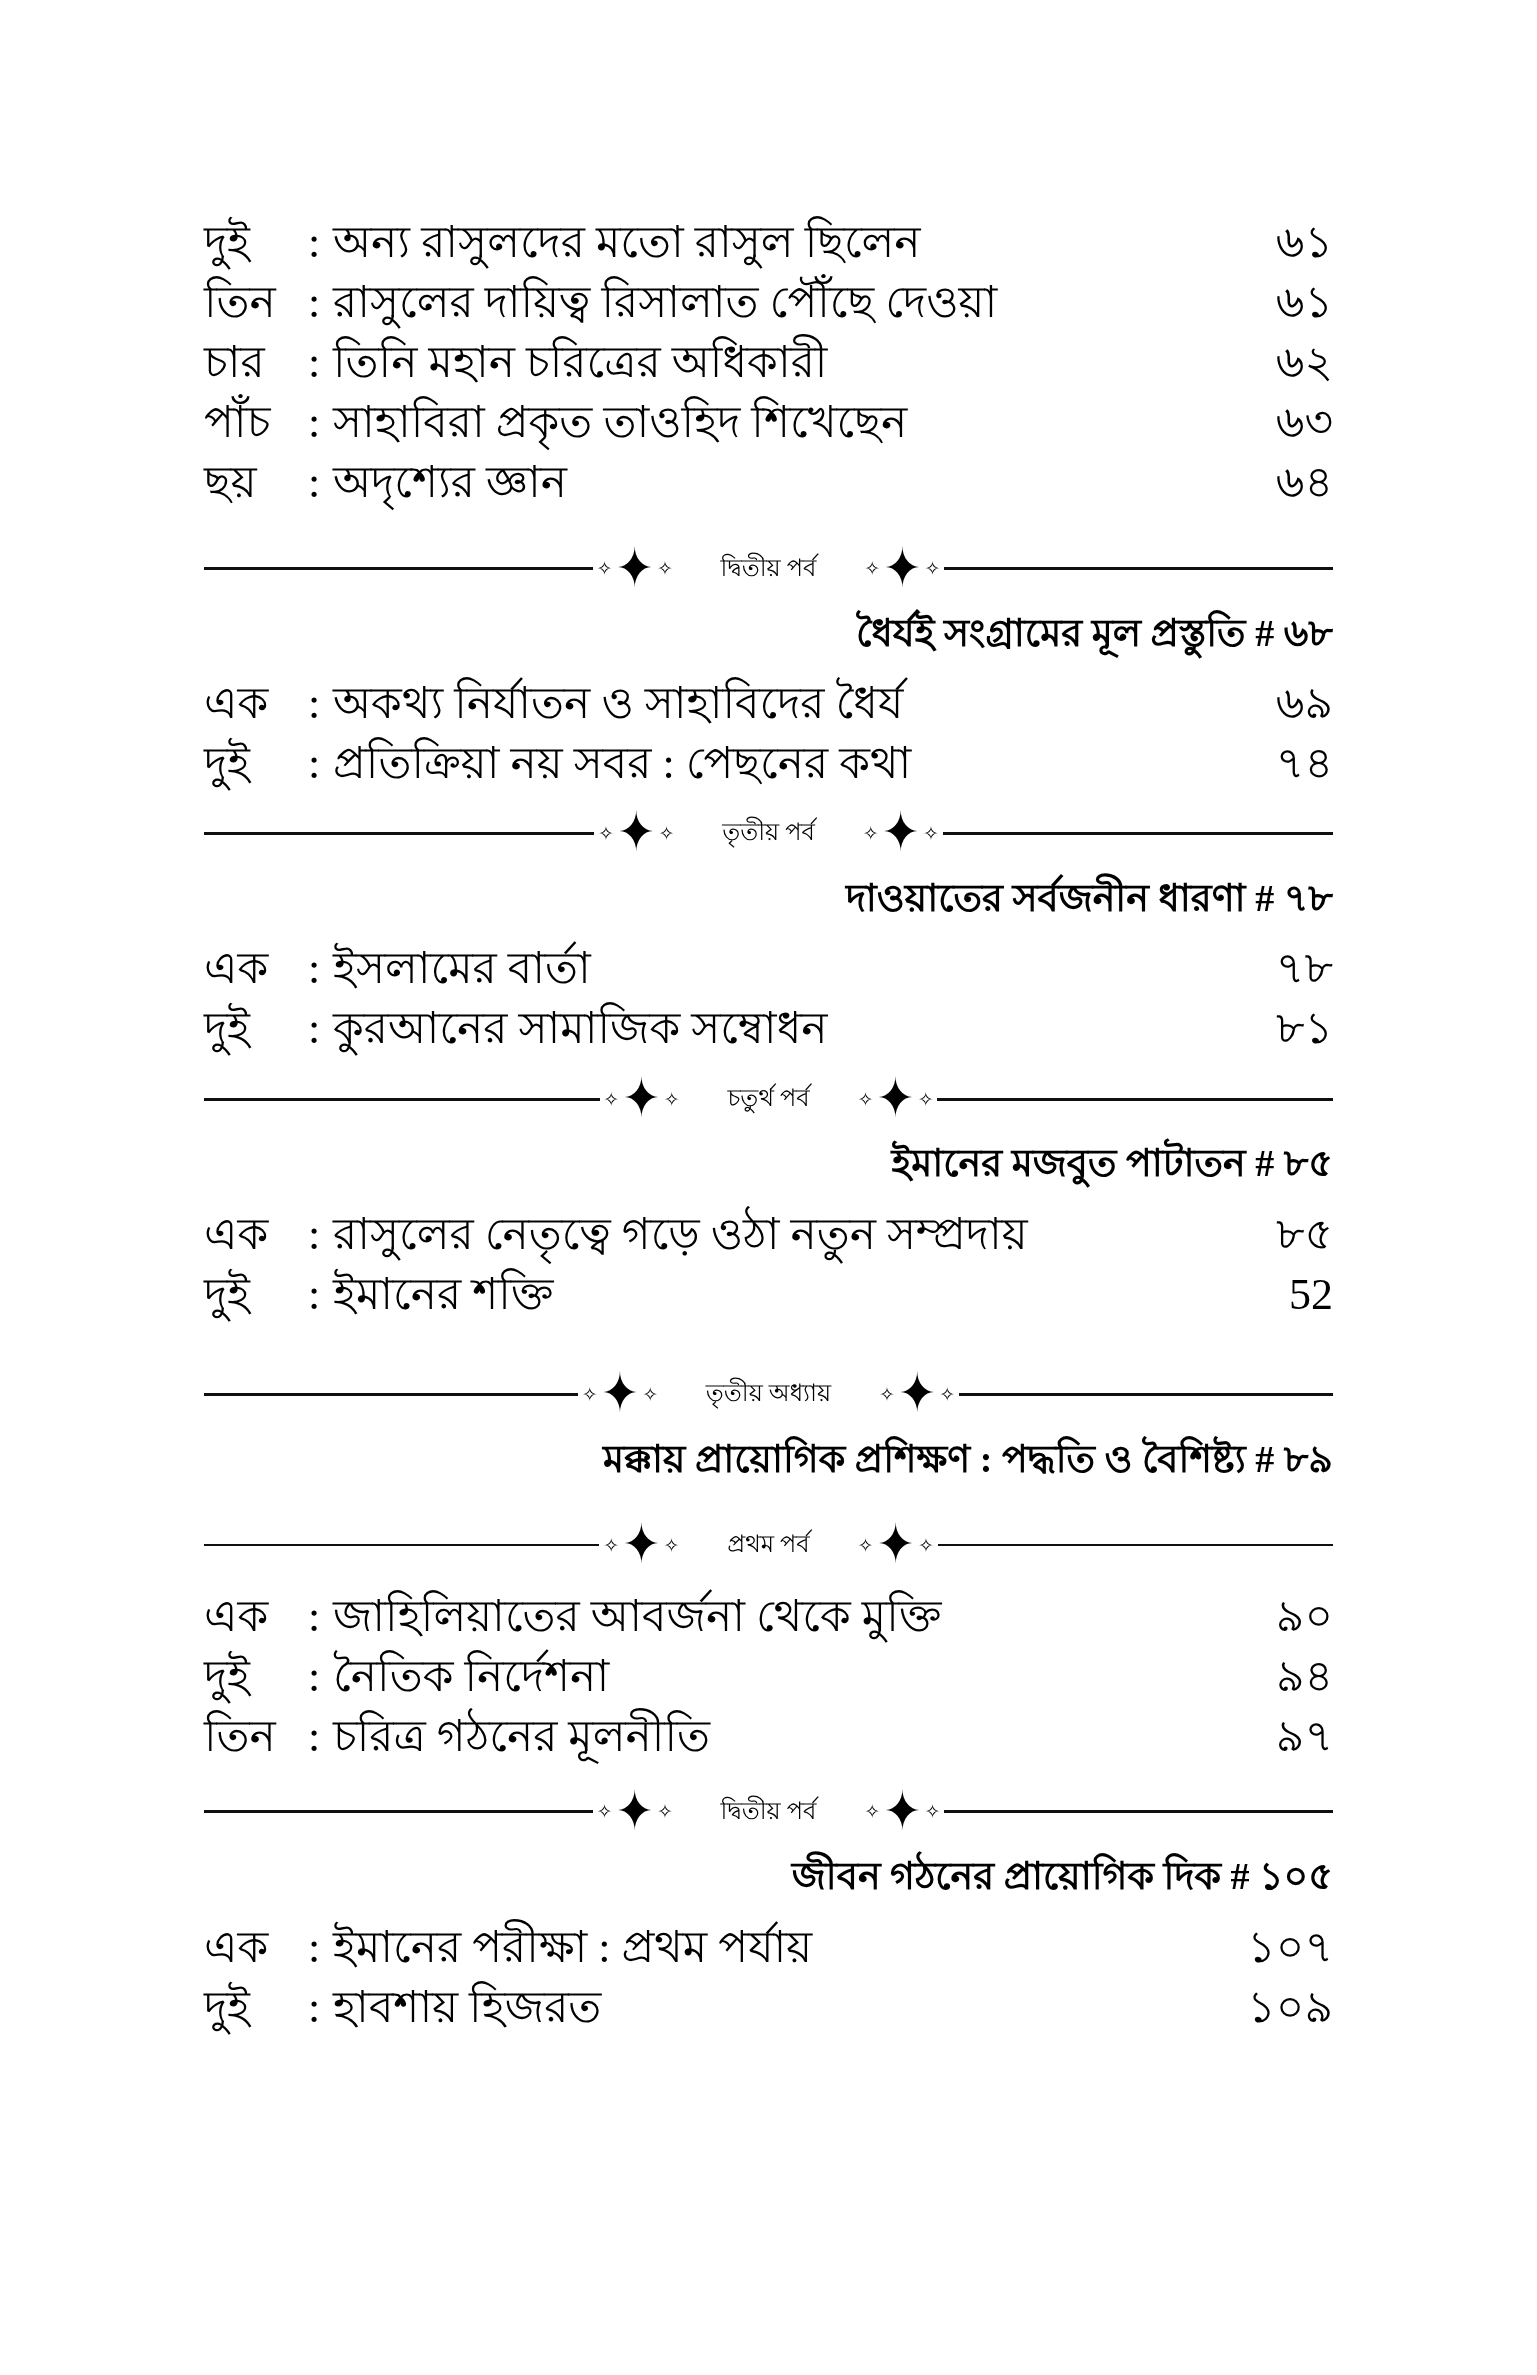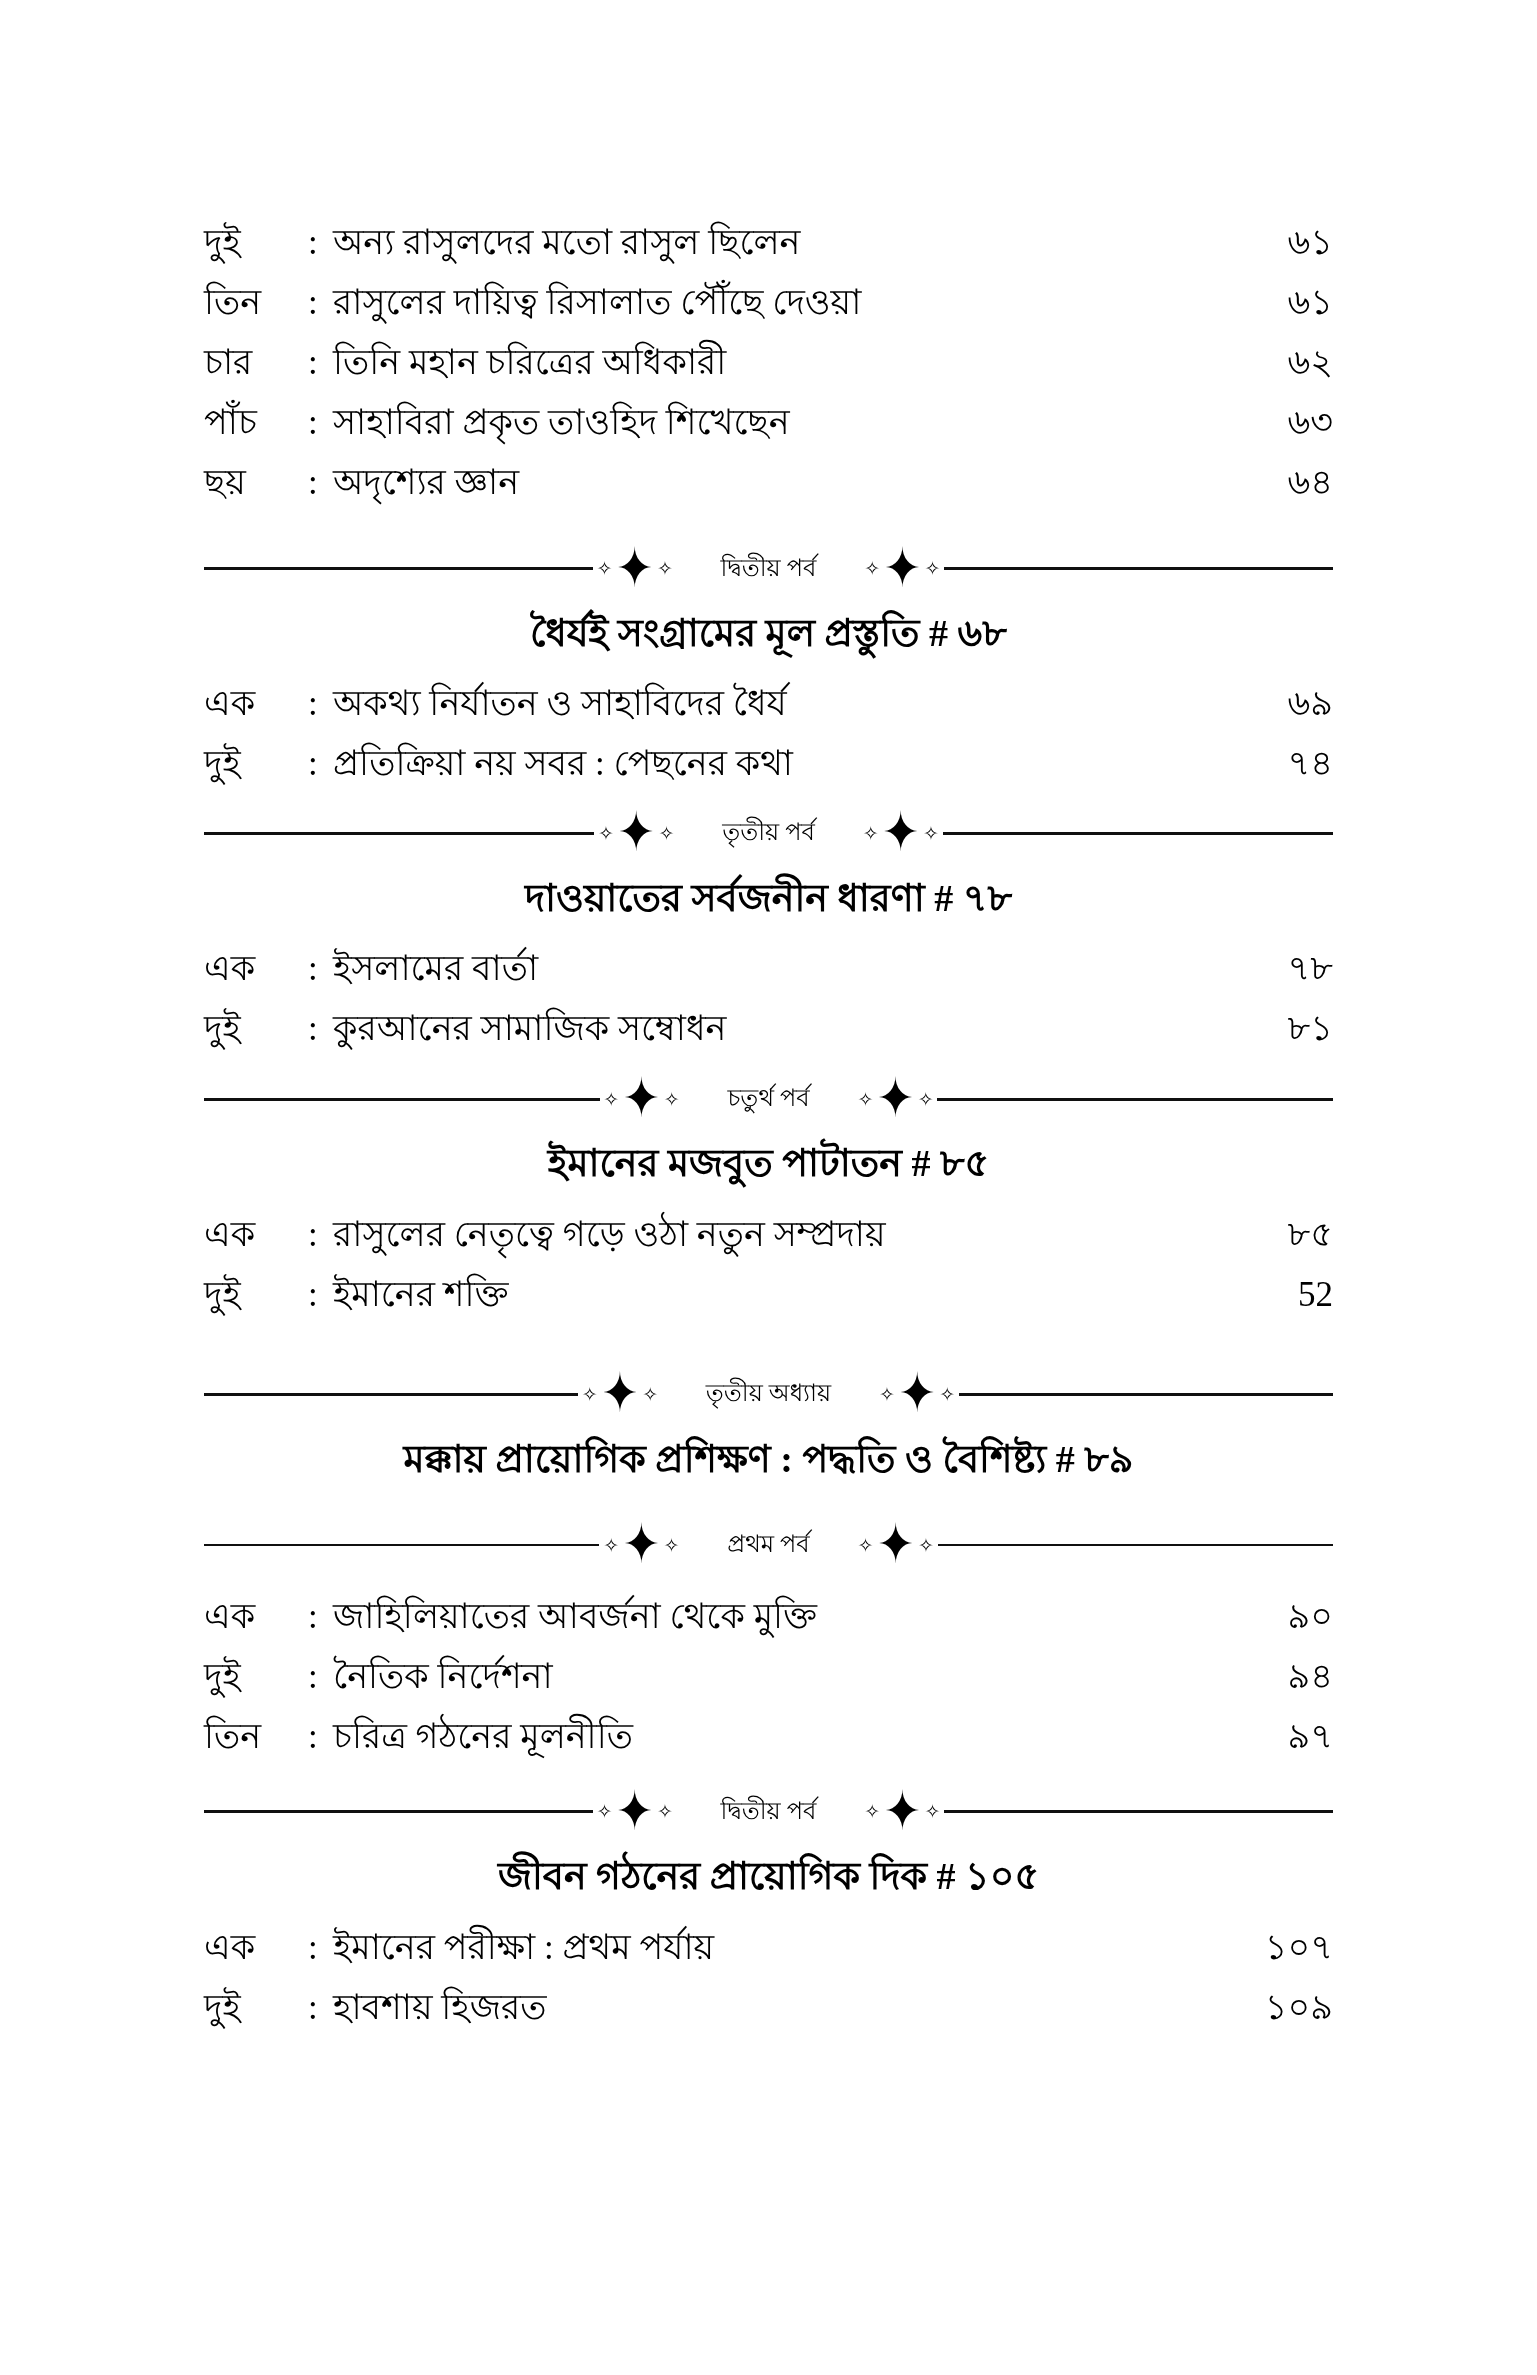--- a/index.html
+++ b/index.html
@@ -18,21 +18,21 @@
     box-sizing: border-box;
     width: 1537px;
     height: 2376px;
     padding: 213px 204px 210px 204px;
   }
   
   .entries { margin-top: 11.5px; }
   .toc-row {
     display: flex;
     align-items: baseline;
-    font-size: 35px;
+    font-size: 44px;
     line-height: 60px;
     white-space: nowrap;
   }
   .row-label  { width: 104px; flex: 0 0 104px; }
   .row-colon  { width: 25px;  flex: 0 0 25px; }
   .row-title  { flex: 1 1 auto; overflow: visible; }
   .row-page   { width: 92px; flex: 0 0 92px; text-align: right; }
   
   .divider {
     display: flex;
@@ -61,21 +61,21 @@
   }
   .orn-lg {
     font-size: 44px;
     line-height: 1;
     transform: scaleY(1.25);
   }
   
   .section-heading {
     margin-top: 5.8px;
     margin-bottom: 13.4px;
-    text-align: center;
+    text-align: right;
     font-size: 38px;
     line-height: 56px;
     font-weight: bold;
     white-space: nowrap;
   }
   
   .sec-0 { margin-top: 25px; }
   .sec-1 { margin-top: 8.6px; }
   .sec-2 { margin-top: 9.6px; }
   .sec-3 { margin-top: 39px; }

